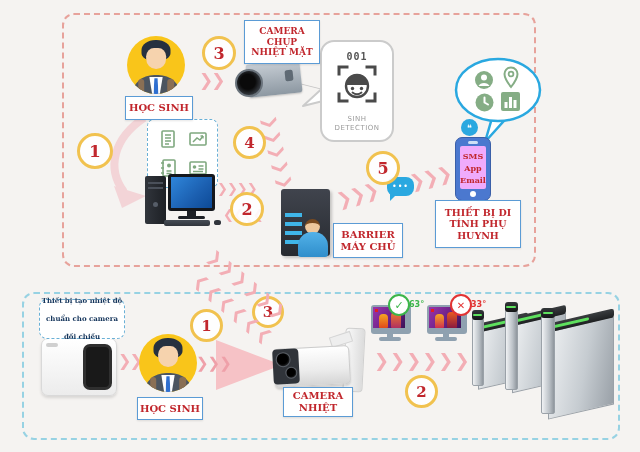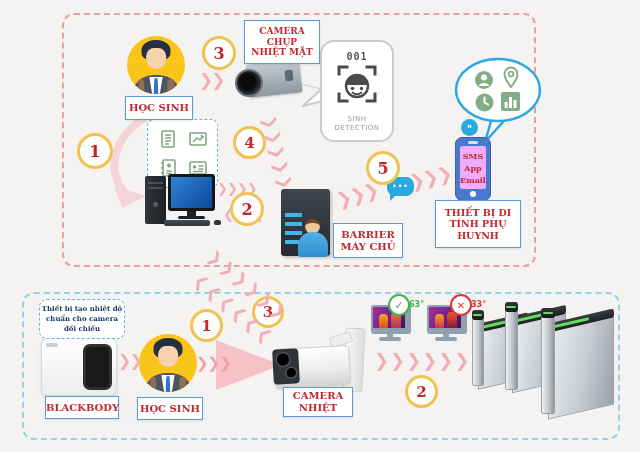--- a/index.html
+++ b/index.html
@@ -5,21 +5,21 @@
   html,body{margin:0;padding:0;background:#f5f3f1;}
   .stage{position:relative;width:640px;height:452px;background:#f5f3f1;font-family:"DejaVu Serif",serif;overflow:hidden;}
   .abs{position:absolute;}
   .sect{position:absolute;border-radius:12px;}
   .sect-top{left:62px;top:13px;width:470px;height:250px;border:2px dashed #e7a29b;}
   .sect-bot{left:22px;top:292px;width:594px;height:144px;border:2px dashed #97d2e3;}
   .lbl{position:absolute;background:#fff;border:1.6px solid #5b9bd5;border-radius:0;color:#c1272d;font-weight:bold;text-align:center;display:flex;flex-direction:column;justify-content:center;line-height:1.18;box-shadow:0 1px 2px rgba(0,0,0,.10);z-index:6;}
   .lbl span{display:block;}
   .num{position:absolute;background:rgba(255,255,255,.9);border:3px solid #f1c24f;border-radius:50%;color:#c1272d;font-weight:bold;display:flex;align-items:center;justify-content:center;z-index:7;}
   .chev{position:absolute;color:#f3aeb5;font-weight:bold;font-family:"DejaVu Sans",sans-serif;line-height:1;white-space:nowrap;transform-origin:0 50%;letter-spacing:-1px;z-index:3;}
-  .note{position:absolute;background:#fff;border:1.5px dashed #69b0d6;border-radius:8px;color:#16365c;font-weight:bold;text-align:center;line-height:1.45;display:flex;flex-direction:column;justify-content:center;z-index:6;}
+  .note{position:absolute;background:#fff;border:1.5px dashed #69b0d6;border-radius:8px;color:#16365c;font-weight:bold;text-align:center;line-height:1.45;display:flex;flex-direction:column;justify-content:center;z-index:6;gap:8px;}
   .note span{display:block;}
   
   .avatar{position:absolute;border-radius:50%;background:#f9c51a;overflow:hidden;z-index:5;}
   .av-hair{position:absolute;left:50%;transform:translateX(-50%);top:7%;width:50%;height:36%;background:#26313f;border-radius:48% 48% 40% 40%;}
   .av-face{position:absolute;left:50%;transform:translateX(-50%);top:21%;width:34%;height:36%;background:#f6d3ae;border-radius:40% 40% 50% 50%;}
   .av-body{position:absolute;left:50%;transform:translateX(-50%);bottom:-3%;width:82%;height:36%;background:#4c5560;border-radius:46% 46% 0 0 / 95% 95% 0 0;}
   .av-strap{position:absolute;bottom:0;width:14%;height:78%;background:#8a6f54;border-radius:3px;}
   .av-strap.l{left:12%;} .av-strap.r{right:12%;}
   .av-shirt{position:absolute;left:50%;transform:translateX(-50%);bottom:0;width:34%;height:92%;background:#fdfdfd;clip-path:polygon(8% 0,92% 0,72% 100%,28% 100%);}
   .av-tie{position:absolute;left:50%;transform:translateX(-50%);bottom:0;width:11%;height:84%;background:#2f6fd0;clip-path:polygon(20% 0,80% 0,100% 100%,0 100%);}
@@ -220,23 +220,20 @@
   <div class="note" style="left:39px;top:299px;width:84px;height:38px;font-size:7px;">
     <span>Thiết bị tạo nhiệt độ</span>
     <span>chuẩn cho camera</span>
     <span>đối chiếu</span>
   </div>
 
   <div class="abs" style="left:41px;top:338px;width:74px;height:56px;background:linear-gradient(180deg,#ffffff,#ececec);border:1px solid #d9d9d9;border-radius:7px;box-shadow:0 2px 3px rgba(0,0,0,.12);z-index:5;">
     <div class="abs" style="left:41px;top:5px;width:29px;height:46px;background:#191919;border:3px solid #2f2f2f;border-radius:7px;box-sizing:border-box;"></div>
     <div class="abs" style="left:4px;top:4px;width:12px;height:4px;background:#d0d0d0;border-radius:2px;"></div>
   </div>
-  <div class="lbl" style="left:45px;top:396px;width:72px;height:21px;font-size:10px;">
-    <span>BLACKBODY</span>
-  </div>
 
   <div class="chev" style="left:118px;top:353px;font-size:16px;letter-spacing:-2px;">❯❯</div>
 
   <div class="avatar" style="left:139px;top:334px;width:58px;height:58px;">
     <div class="av-hair"></div>
     <div class="av-face"></div>
     <div class="av-body">
       <div class="av-strap l"></div>
       <div class="av-strap r"></div>
       <div class="av-shirt"></div>

